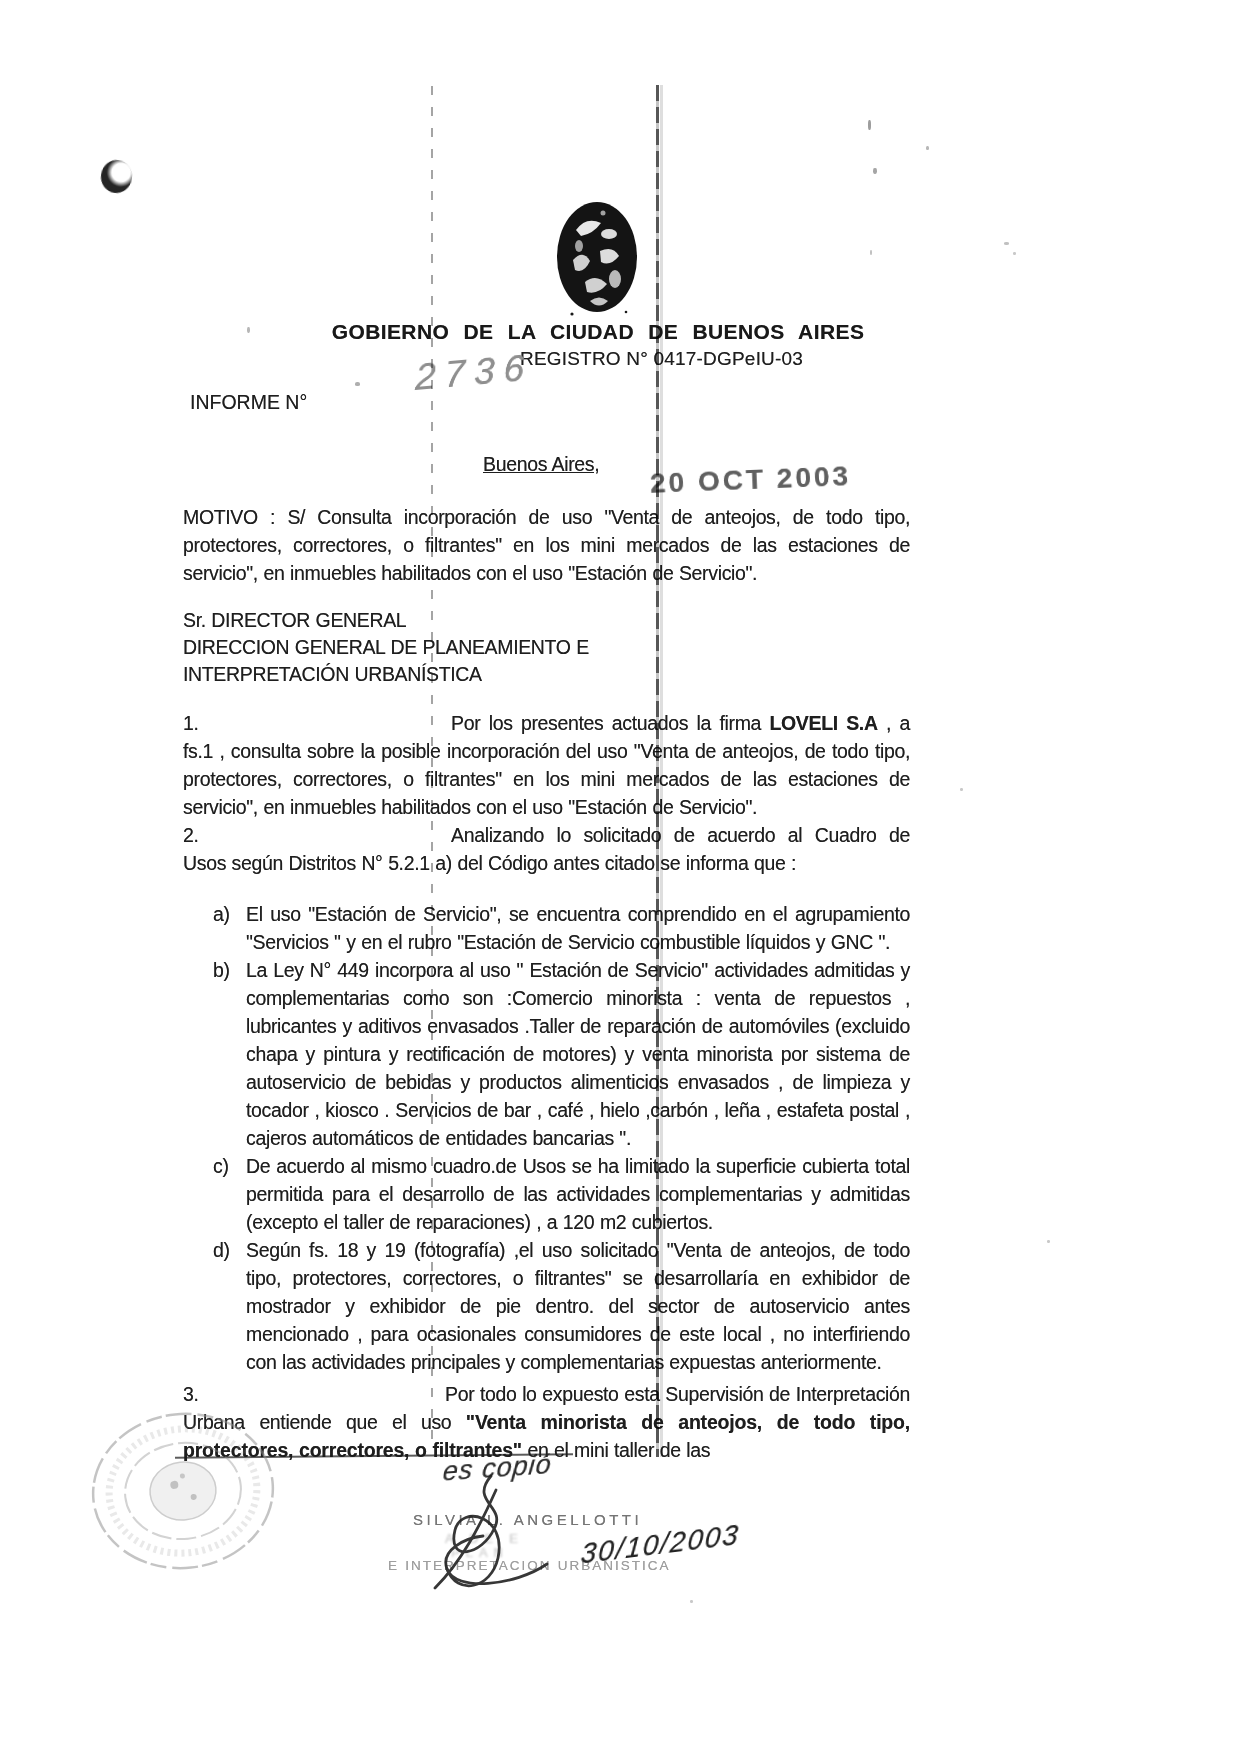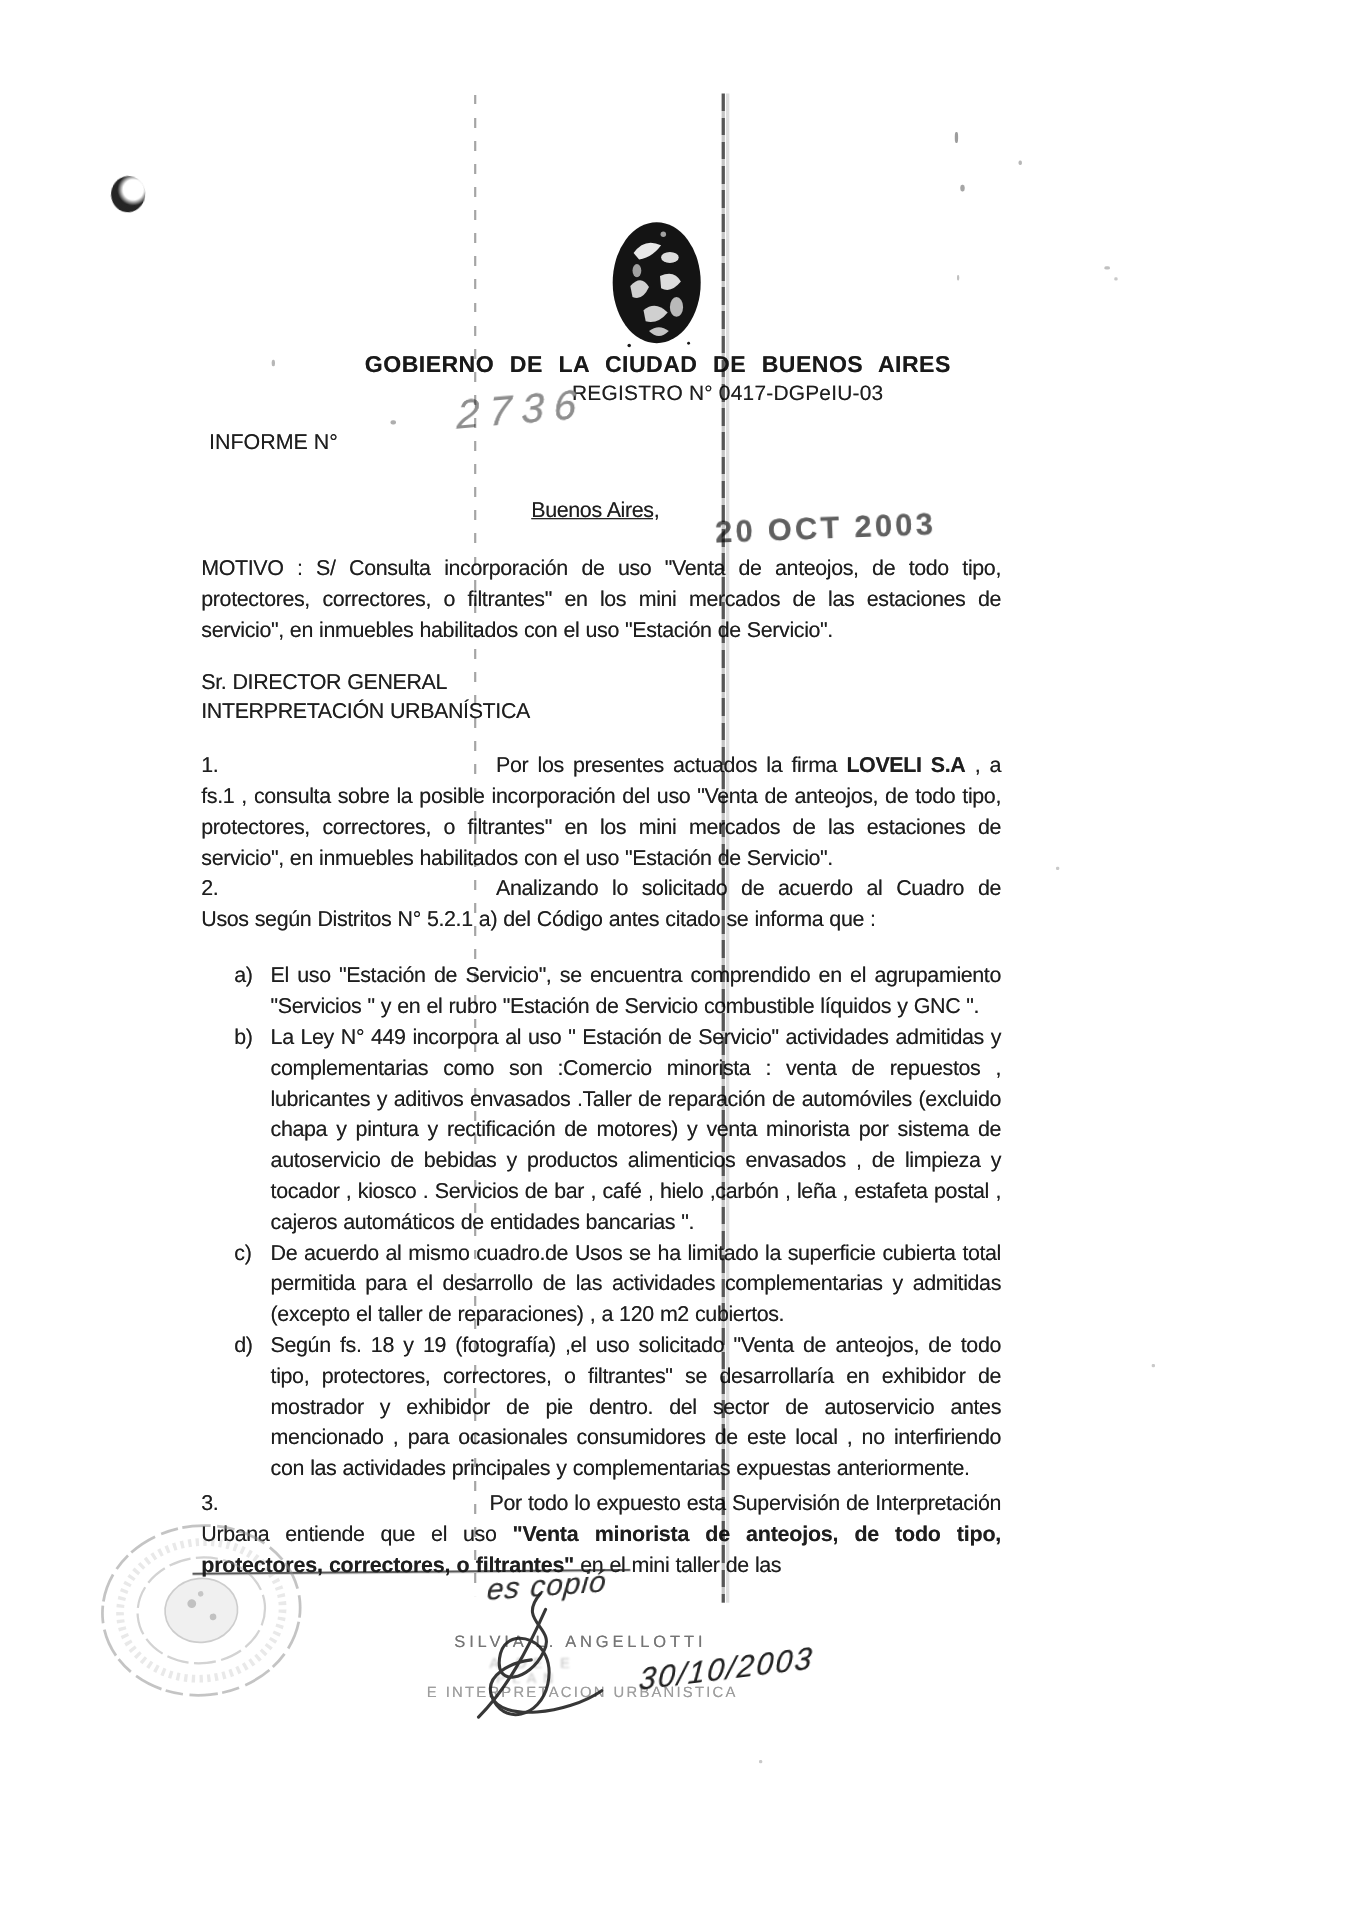--- a/index.html
+++ b/index.html
@@ -131,20 +131,21 @@
   <div class="date-stamp">20 OCT 2003</div>
 
   <div class="column">
 
     <div class="dateline">Buenos Aires,</div>
 
     <p class="motivo">MOTIVO : S/ Consulta incorporación de uso "Venta de anteojos, de todo tipo, protectores, correctores, o filtrantes" en los mini mercados de las estaciones de servicio", en inmuebles habilitados con el uso "Estación de Servicio".</p>
 
     <div class="addressee">
       <div>Sr. DIRECTOR GENERAL</div>
+      <div>DIRECCION GENERAL DE PLANEAMIENTO E</div>
       <div>INTERPRETACIÓN URBANÍSTICA</div>
     </div>
 
     <div class="para para-1">
       <span class="num">1.</span><span>Por los presentes actuados la firma </span><b>LOVELI S.A</b><span> , a fs.1 , consulta sobre la posible incorporación del uso "Venta de anteojos, de todo tipo, protectores, correctores, o filtrantes" en los mini mercados de las estaciones de servicio", en inmuebles habilitados con el uso "Estación de Servicio".</span>
     </div>
 
     <div class="para para-2">
       <span class="num">2.</span><span>Analizando lo solicitado de acuerdo al Cuadro de Usos según Distritos N° 5.2.1 a) del Código antes citado se informa que :</span>
     </div>

